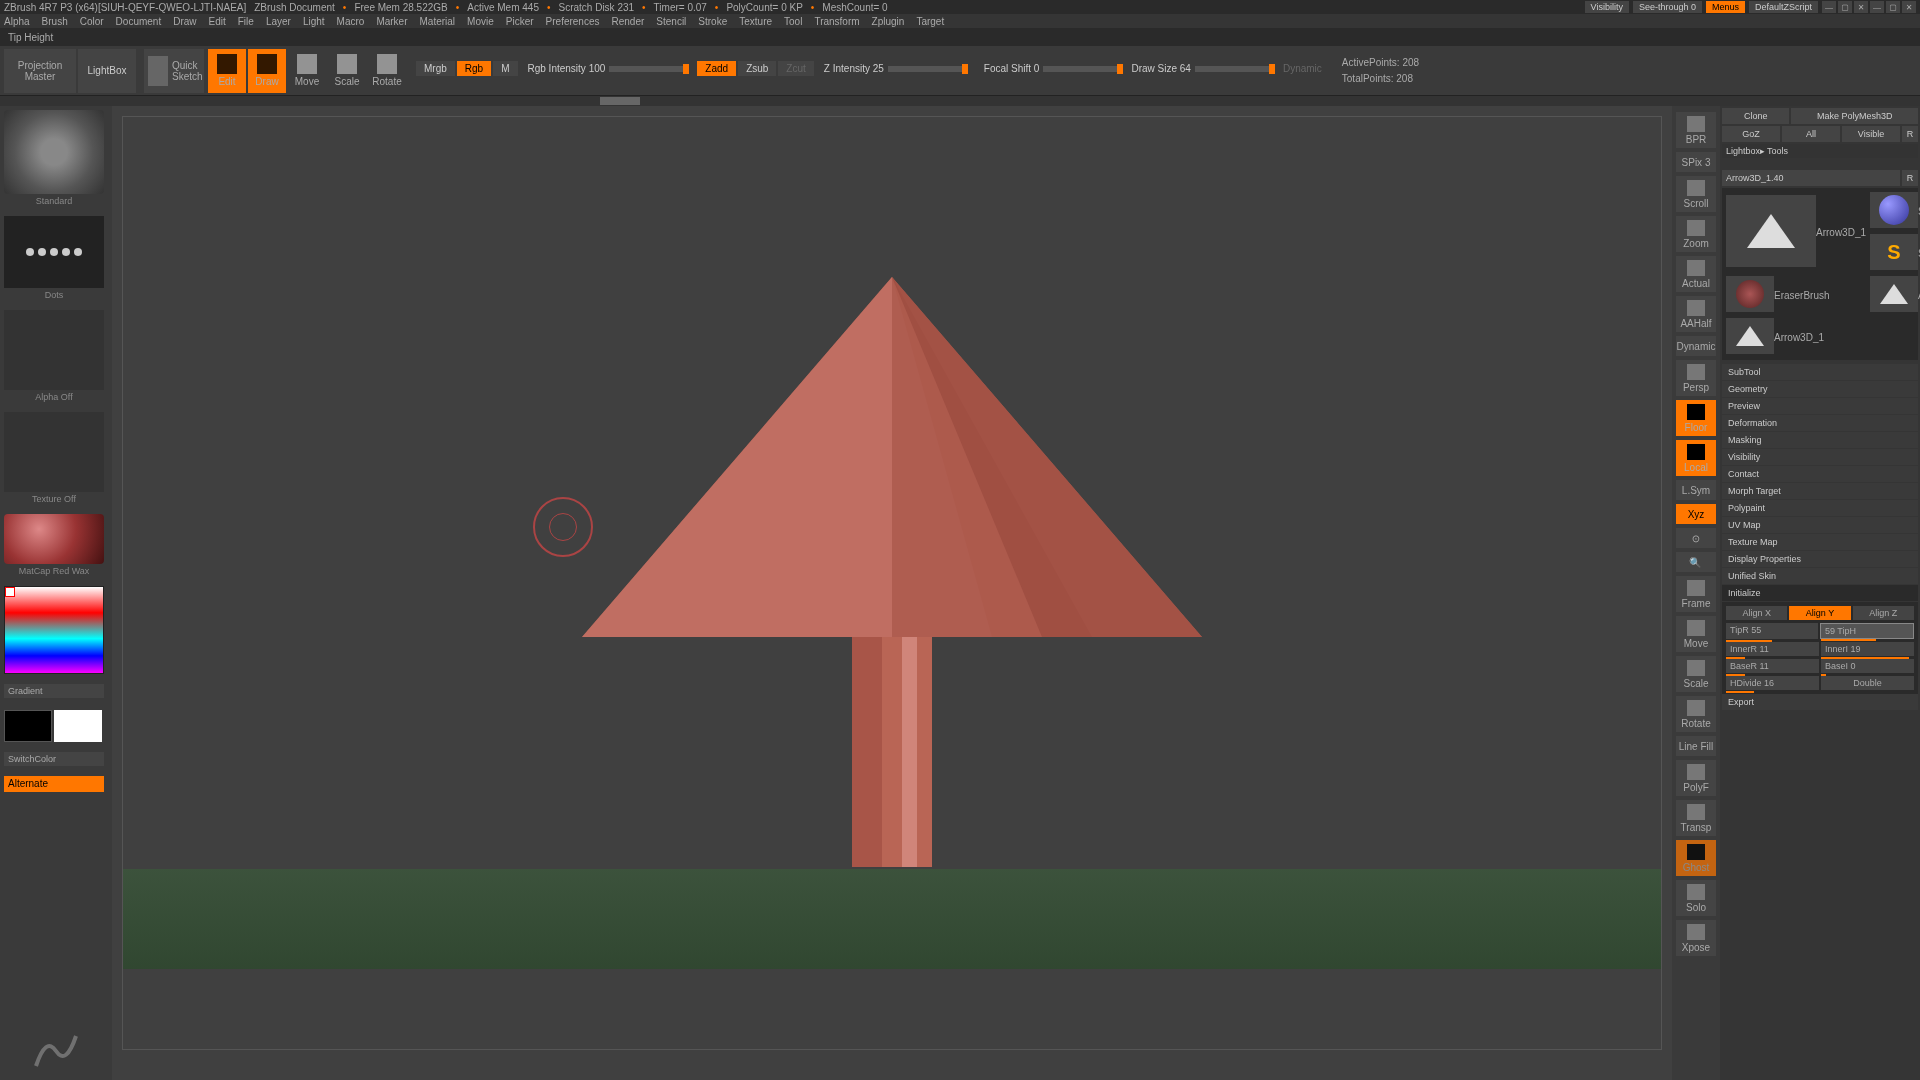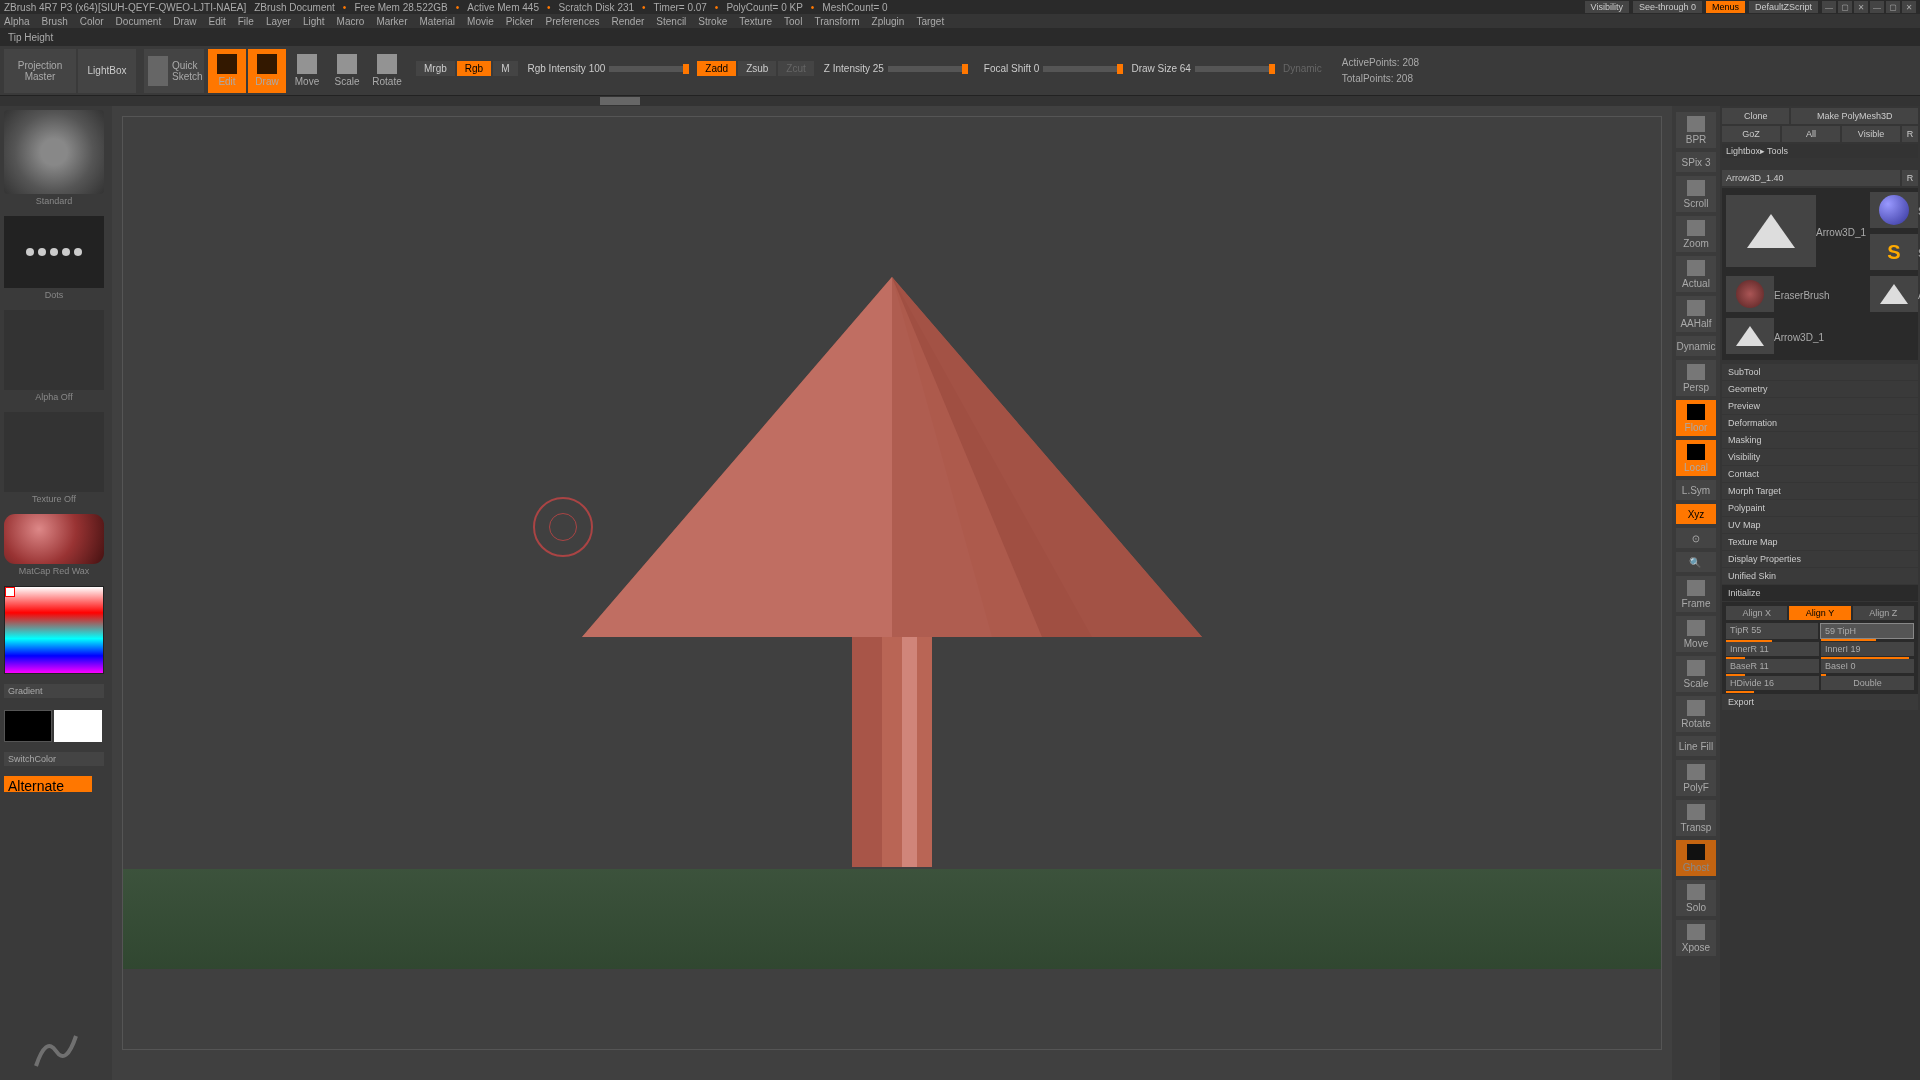--- a/index.html
+++ b/index.html
@@ -47,30 +47,30 @@
 
 .mainarea{position:absolute;top:106px;bottom:0;left:0;right:0;display:flex}
 
 
 .leftpanel{width:112px;background:#3a3a3a;padding:4px;display:flex;flex-direction:column;gap:8px}
 .brushprev{width:100px;height:84px;background:radial-gradient(circle,#888 20%,#555 60%,#333);border-radius:4px;position:relative}
 .brushlabel{position:absolute;bottom:-12px;width:100%;text-align:center;font-size:9px;color:#888}
 .strokeprev{width:100px;height:72px;background:#222;margin-top:14px;position:relative;display:flex;align-items:center;justify-content:center}
 .dots{display:flex;gap:4px}.dots span{width:8px;height:8px;background:#ccc;border-radius:50%}
 .alphaprev,.texprev{width:100px;height:80px;background:#333;margin-top:14px;position:relative}
-.matprev{width:100px;height:50px;background:radial-gradient(circle at 35% 30%,#d88,#933,#411);border-radius:11px;margin-top:14px;position:relative}
+.matprev{width:100px;height:50px;background:radial-gradient(circle at 35% 30%,#d88,#933,#411);border-radius:4px;margin-top:14px;position:relative}
 .colorpick{width:100px;height:88px;background:linear-gradient(to bottom,#fff,#f00 30%,#0ff 60%,#00f 80%,#f0f);margin-top:14px;position:relative;border:1px solid #222}
 .cornersq{position:absolute;top:0;left:0;width:10px;height:10px;background:#fff;border:1px solid #f00}
 .gradbtn{width:100px;height:14px;background:#444;display:flex;align-items:center;padding:0 4px;font-size:9px;margin-top:2px}
 .swatches{display:flex;gap:2px;margin-top:4px}
 .swatch{width:48px;height:32px}
 .swatch.bk{background:#000;border:1px solid #555}
 .swatch.wt{background:#fff}
 .switchc{width:100px;height:14px;background:#444;font-size:9px;padding:2px 4px;margin-top:2px}
-.altbtn{width:88px;height:16px;background:#ff7700;color:#000;font-size:14px;padding:2px 4px;margin-top:2px;text-align:left}
+.altbtn{width:100px;height:16px;background:#ff7700;color:#000;font-size:10px;padding:2px 4px;margin-top:2px;text-align:left}
 .logo{margin-top:auto;width:60px;height:50px;align-self:center;opacity:0.7}
 .logo svg{width:100%;height:100%}
 
 
 .canvaswrap{flex:1;position:relative;background:#404040}
 .canvas{position:absolute;inset:10px 10px 30px 10px;background:#404040;border:1px solid #555}
 .floor{position:absolute;bottom:80px;left:0;right:0;height:100px;background:linear-gradient(#3a5a3a,#2a4a2a);opacity:0.7}
 .cone{position:absolute;left:50%;top:150px;transform:translateX(-50%)}
 .cursor{position:absolute;left:410px;top:380px;width:60px;height:60px;border:2px solid #a44;border-radius:50%}
 .cursor::after{content:'';position:absolute;inset:14px;border:1px solid #a44;border-radius:50%}

